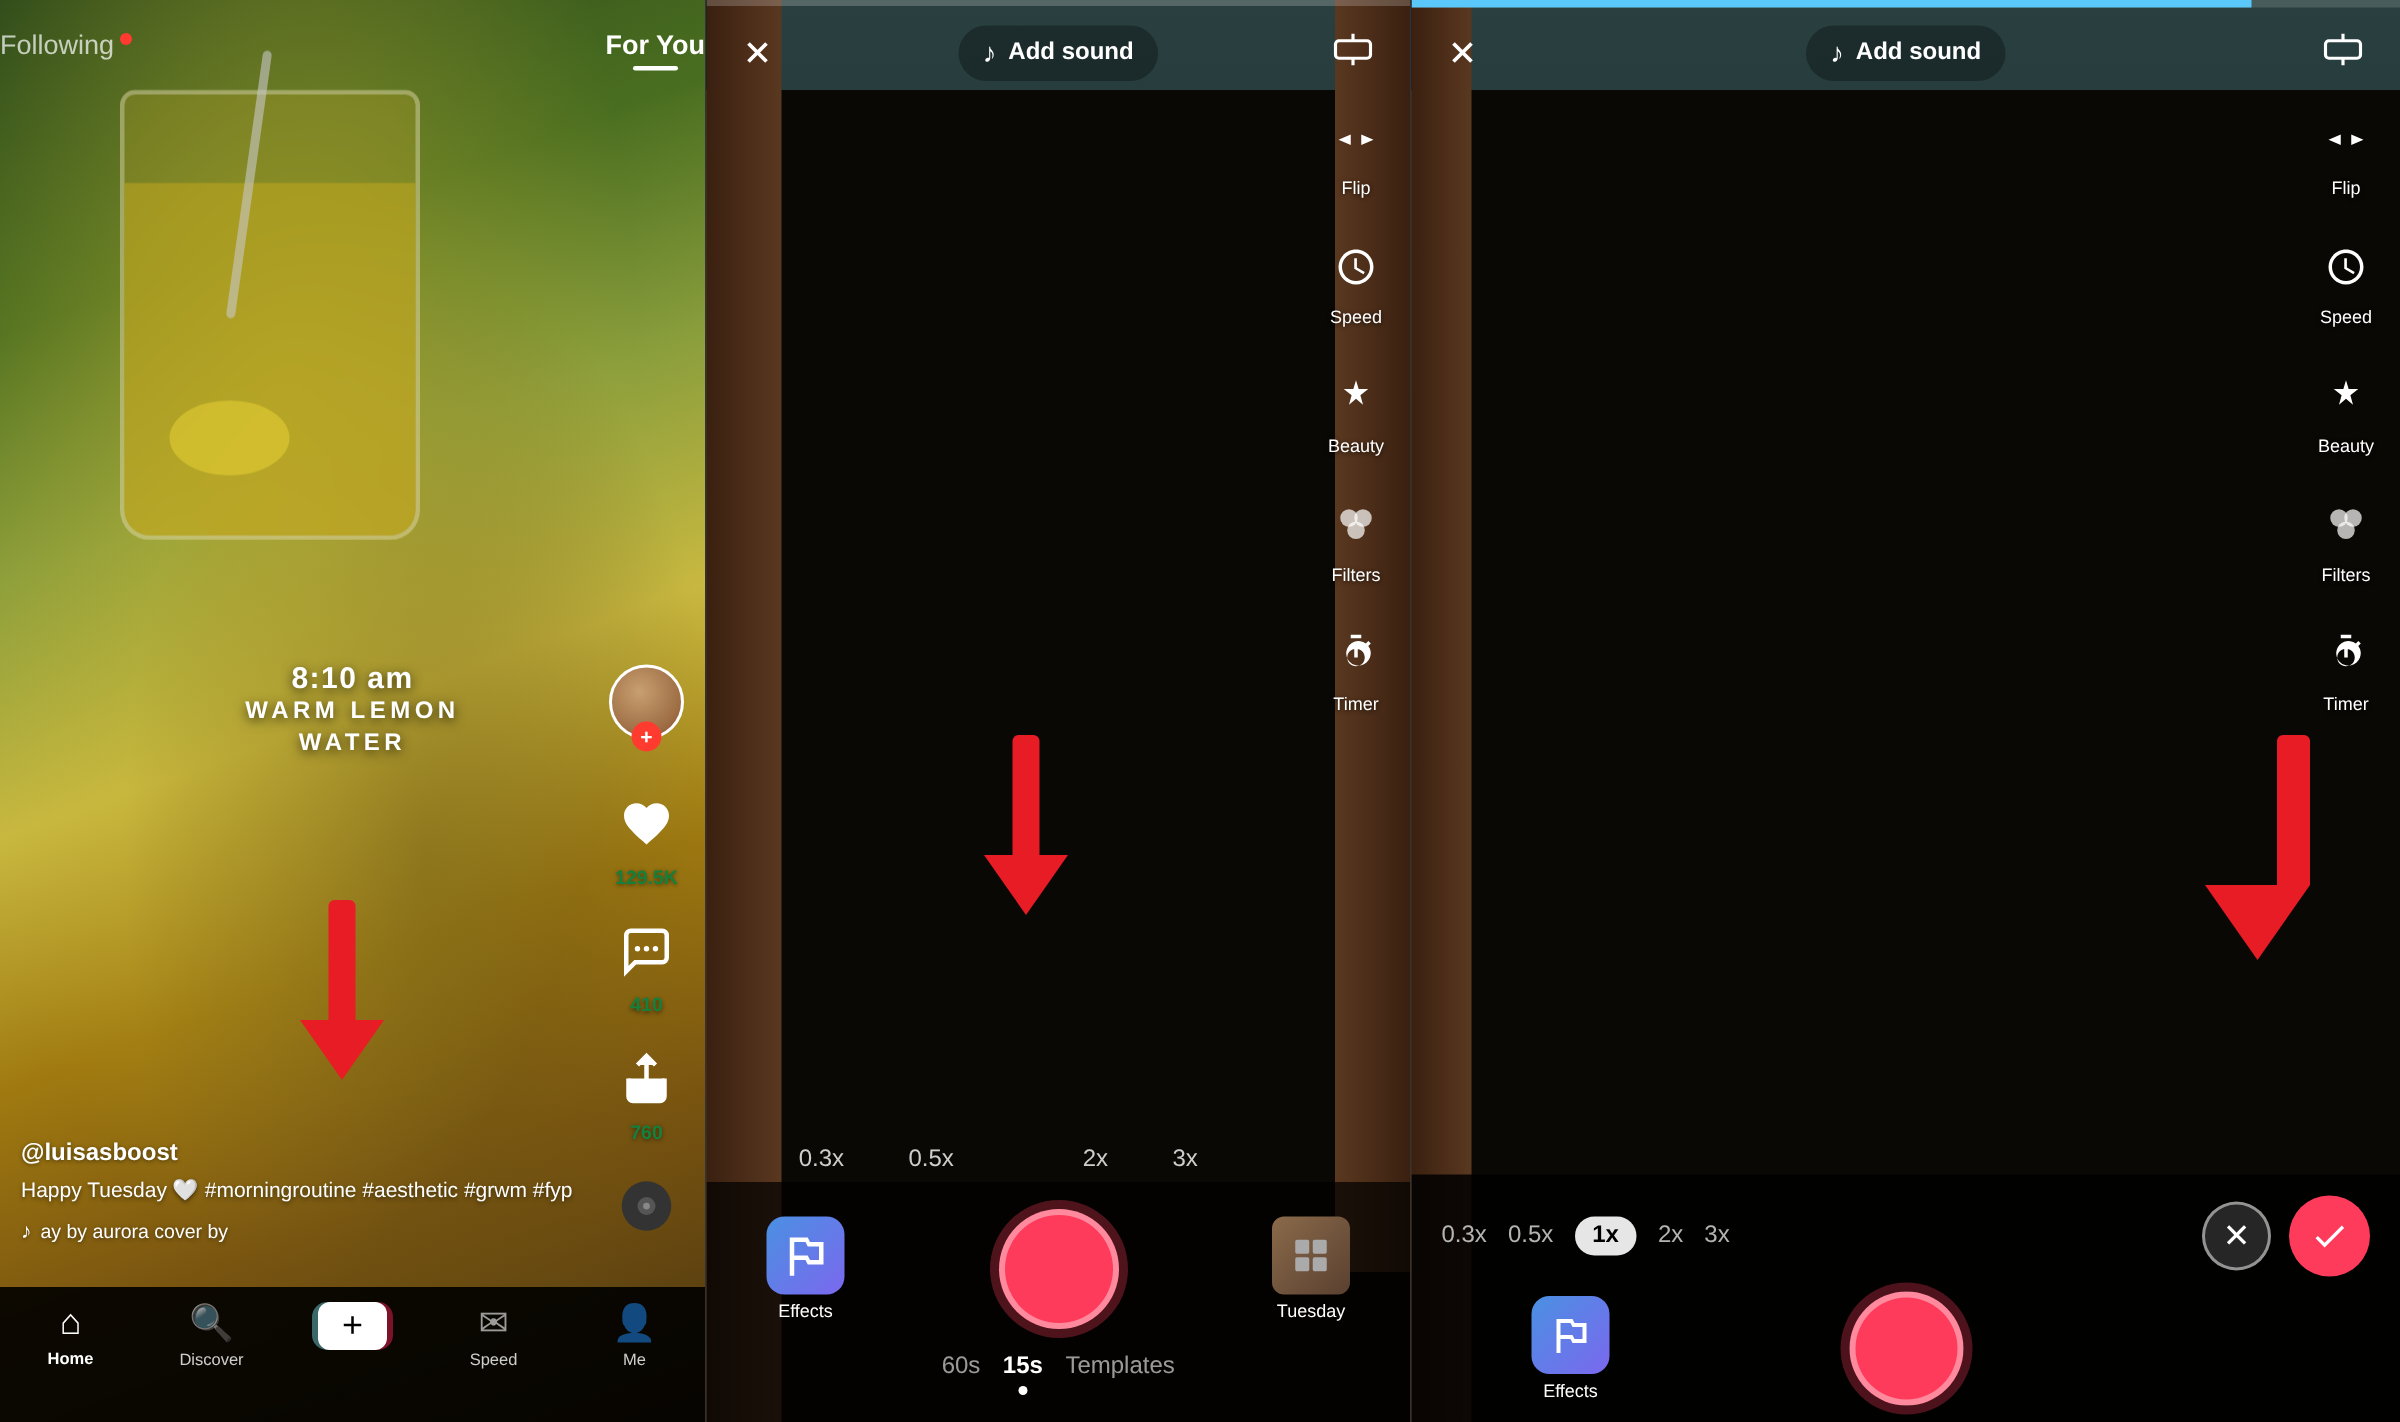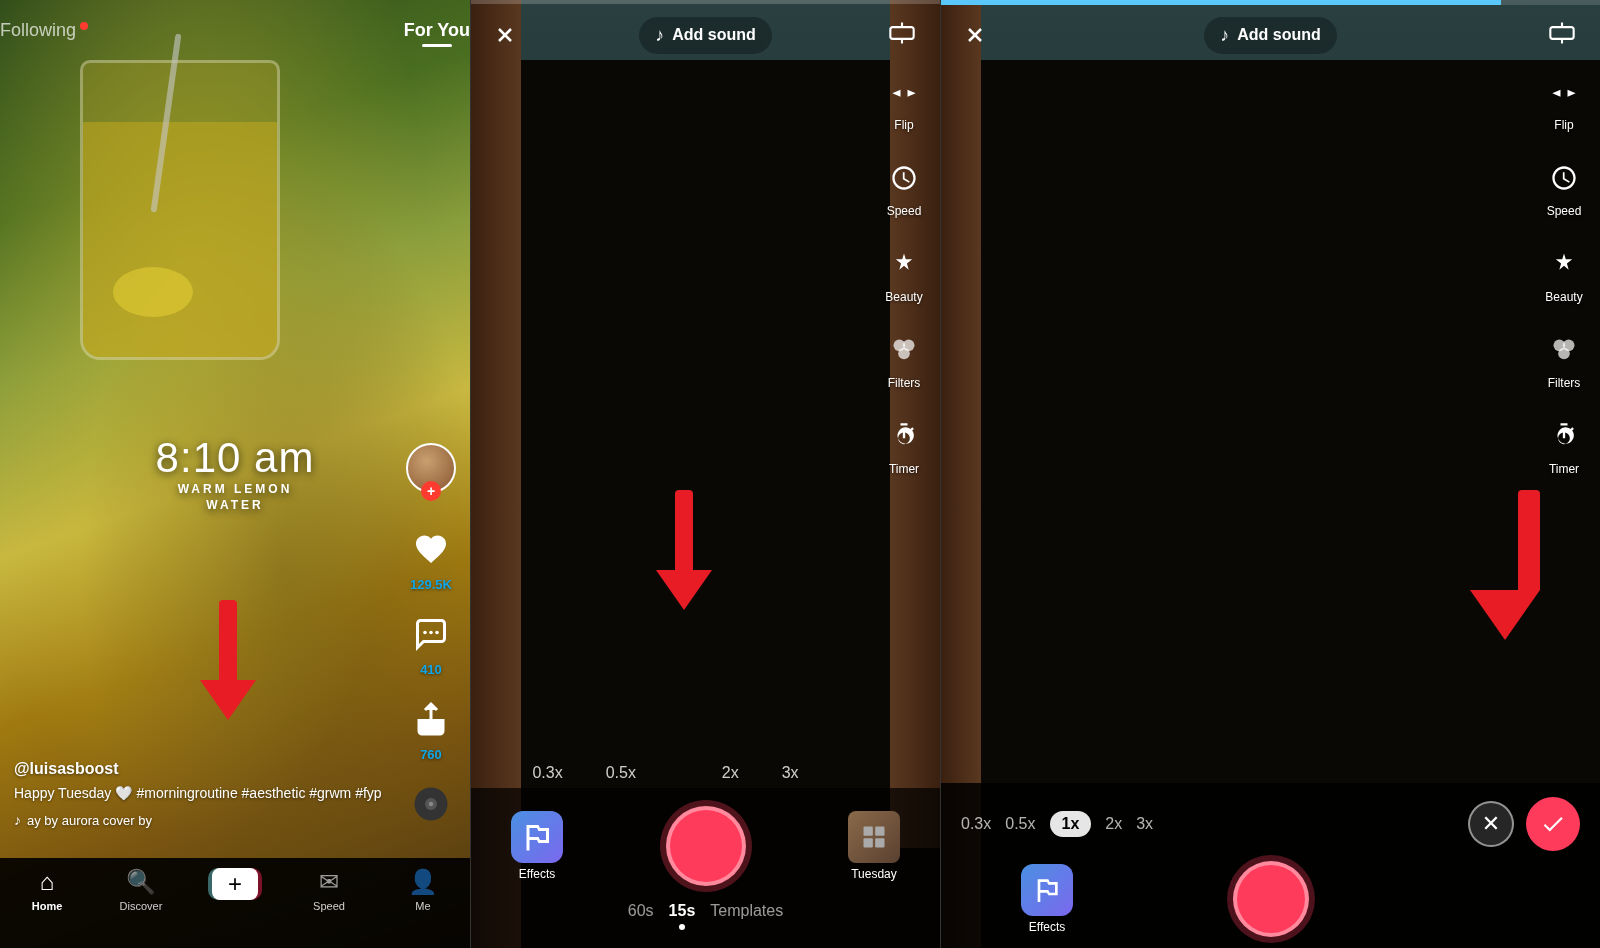--- a/index.html
+++ b/index.html
@@ -177,21 +177,21 @@
       align-items: center;
       justify-content: center;
     }
     .action-icon svg {
       width: 36px;
       height: 36px;
       fill: #fff;
       drop-shadow: 0 1px 3px rgba(0,0,0,0.5);
     }
     .action-count {
-      color: #0ea5e9;
+      color: #15803d;
       font-size: 13px;
       font-weight: 600;
       text-shadow: 0 1px 3px rgba(0,0,0,0.5);
     }
 
     
     .feed-info {
       position: absolute;
       left: 14px;
       bottom: 120px;
@@ -227,26 +227,26 @@
     .feed-video-text {
       position: absolute;
       top: 50%;
       left: 50%;
       transform: translate(-50%, -50%);
       text-align: center;
       color: #fff;
       text-shadow: 0 2px 8px rgba(0,0,0,0.7);
     }
     .video-time {
-      font-size: 42px;
-      font-weight: 400;
+      font-size: 20px;
+      font-weight: 700;
       letter-spacing: 1px;
     }
     .video-subtitle {
-      font-size: 12px;
+      font-size: 16px;
       font-weight: 800;
       letter-spacing: 3px;
       line-height: 1.3;
     }
 
     
     .feed-bottomnav {
       position: absolute;
       bottom: 0;
       left: 0;

